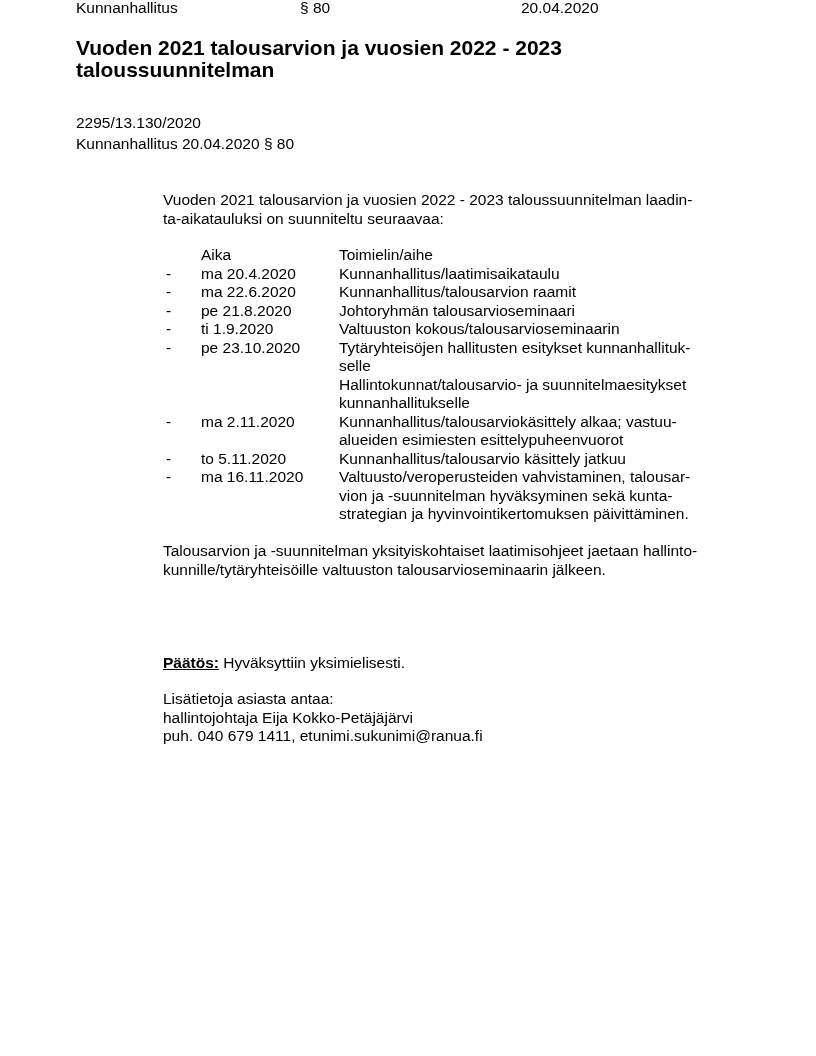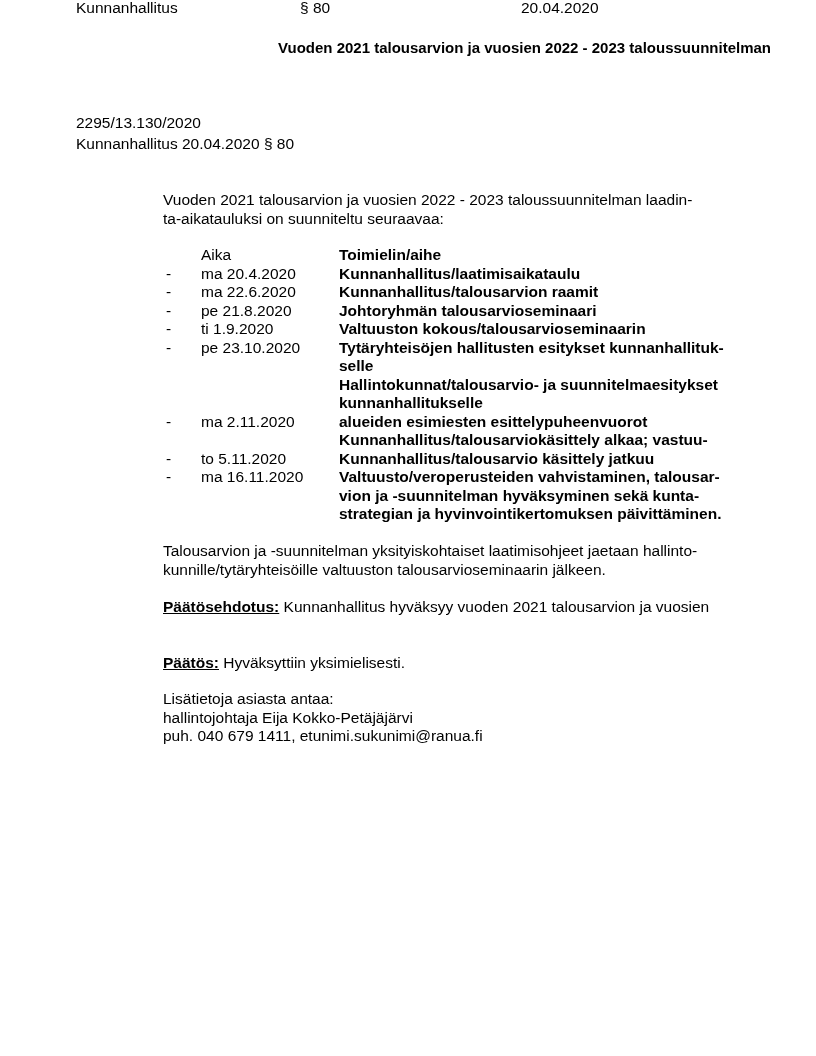--- a/index.html
+++ b/index.html
@@ -1,26 +1,26 @@
 <!DOCTYPE html>
 <html><head>
 <meta charset="utf-8">
 <style>
   html, body { margin:0; padding:0; background:#ffffff; }
   body { width:816px; height:1056px; position:relative; overflow:hidden;
          font-family:"Liberation Sans", sans-serif; color:#000; font-size:15.5px; }
   .abs { position:absolute; white-space:nowrap; }
   .hdr { top:-2px; line-height:20px; }
-  .title { left:91px; top:37px; font-weight:bold; font-size:15px; line-height:22px; white-space:normal; width:680px;text-align:right; }
+  .title { left:76px; top:37px; font-weight:bold; font-size:21px; line-height:22px; white-space:normal; width:680px; }
   .line { line-height:18.5px; }
   .body { left:163px; width:580px; }
   .row { position:absolute; left:0; width:600px; line-height:18.5px; }
   .dash { position:absolute; left:166px; }
   .date { position:absolute; left:201px; }
-  .desc { position:absolute; left:339px; width:400px; white-space:normal;font-weight:bold; }
+  .desc { position:absolute; left:339px; width:400px; white-space:normal; }
   .bu { font-weight:bold; text-decoration:underline; }
 </style>
 </head>
 <body>
 
 <div>
   <span class="abs hdr" style="left:76px;">Kunnanhallitus</span>
   <span class="abs hdr" style="left:300px;">§ 80</span>
   <span class="abs hdr" style="left:521px;">20.04.2020</span>
 
@@ -77,22 +77,22 @@
             <div>Tytäryhteisöjen hallitusten esitykset kunnanhallituk-</div>
             <div>selle</div>
             <div>Hallintokunnat/talousarvio- ja suunnitelmaesitykset</div>
             <div>kunnanhallitukselle</div>
           </span>
         </div>
         <div class="row" style="top: 166.5px;">
           <span class="dash">-</span>
           <span class="date">ma 2.11.2020</span>
           <span class="desc">
+            <div>Kunnanhallitus/talousarviokäsittely alkaa; vastuu-</div>
             <div>alueiden esimiesten esittelypuheenvuorot</div>
-            <div>Kunnanhallitus/talousarviokäsittely alkaa; vastuu-</div>
           </span>
         </div>
         <div class="row" style="top: 203.5px;">
           <span class="dash">-</span>
           <span class="date">to 5.11.2020</span>
           <span class="desc">
             <div>Kunnanhallitus/talousarvio käsittely jatkuu</div>
           </span>
         </div>
         <div class="row" style="top: 222px;">
@@ -106,21 +106,20 @@
         </div>
       </div>
   </div>
 
   <div class="abs body line" style="top:542px;">
     <div>Talousarvion ja -suunnitelman yksityiskohtaiset laatimisohjeet jaetaan hallinto-</div>
     <div>kunnille/tytäryhteisöille valtuuston talousarvioseminaarin jälkeen.</div>
   </div>
 
   <div class="abs body line" style="top:598px;">
-    <div><span class="bu">Päätösehdotus:</span><span> Kunnanhallitus hyväksyy vuoden 2021 talousarvion ja vuosien</span></div>
   </div>
 
   <div class="abs body line" style="top:654px;">
     <span class="bu">Päätös:</span><span> Hyväksyttiin yksimielisesti.</span>
   </div>
 
   <div class="abs body line" style="top:690px;">
     <div>Lisätietoja asiasta antaa:</div>
     <div>hallintojohtaja Eija Kokko-Petäjäjärvi</div>
     <div>puh. 040 679 1411, etunimi.sukunimi@ranua.fi</div>

